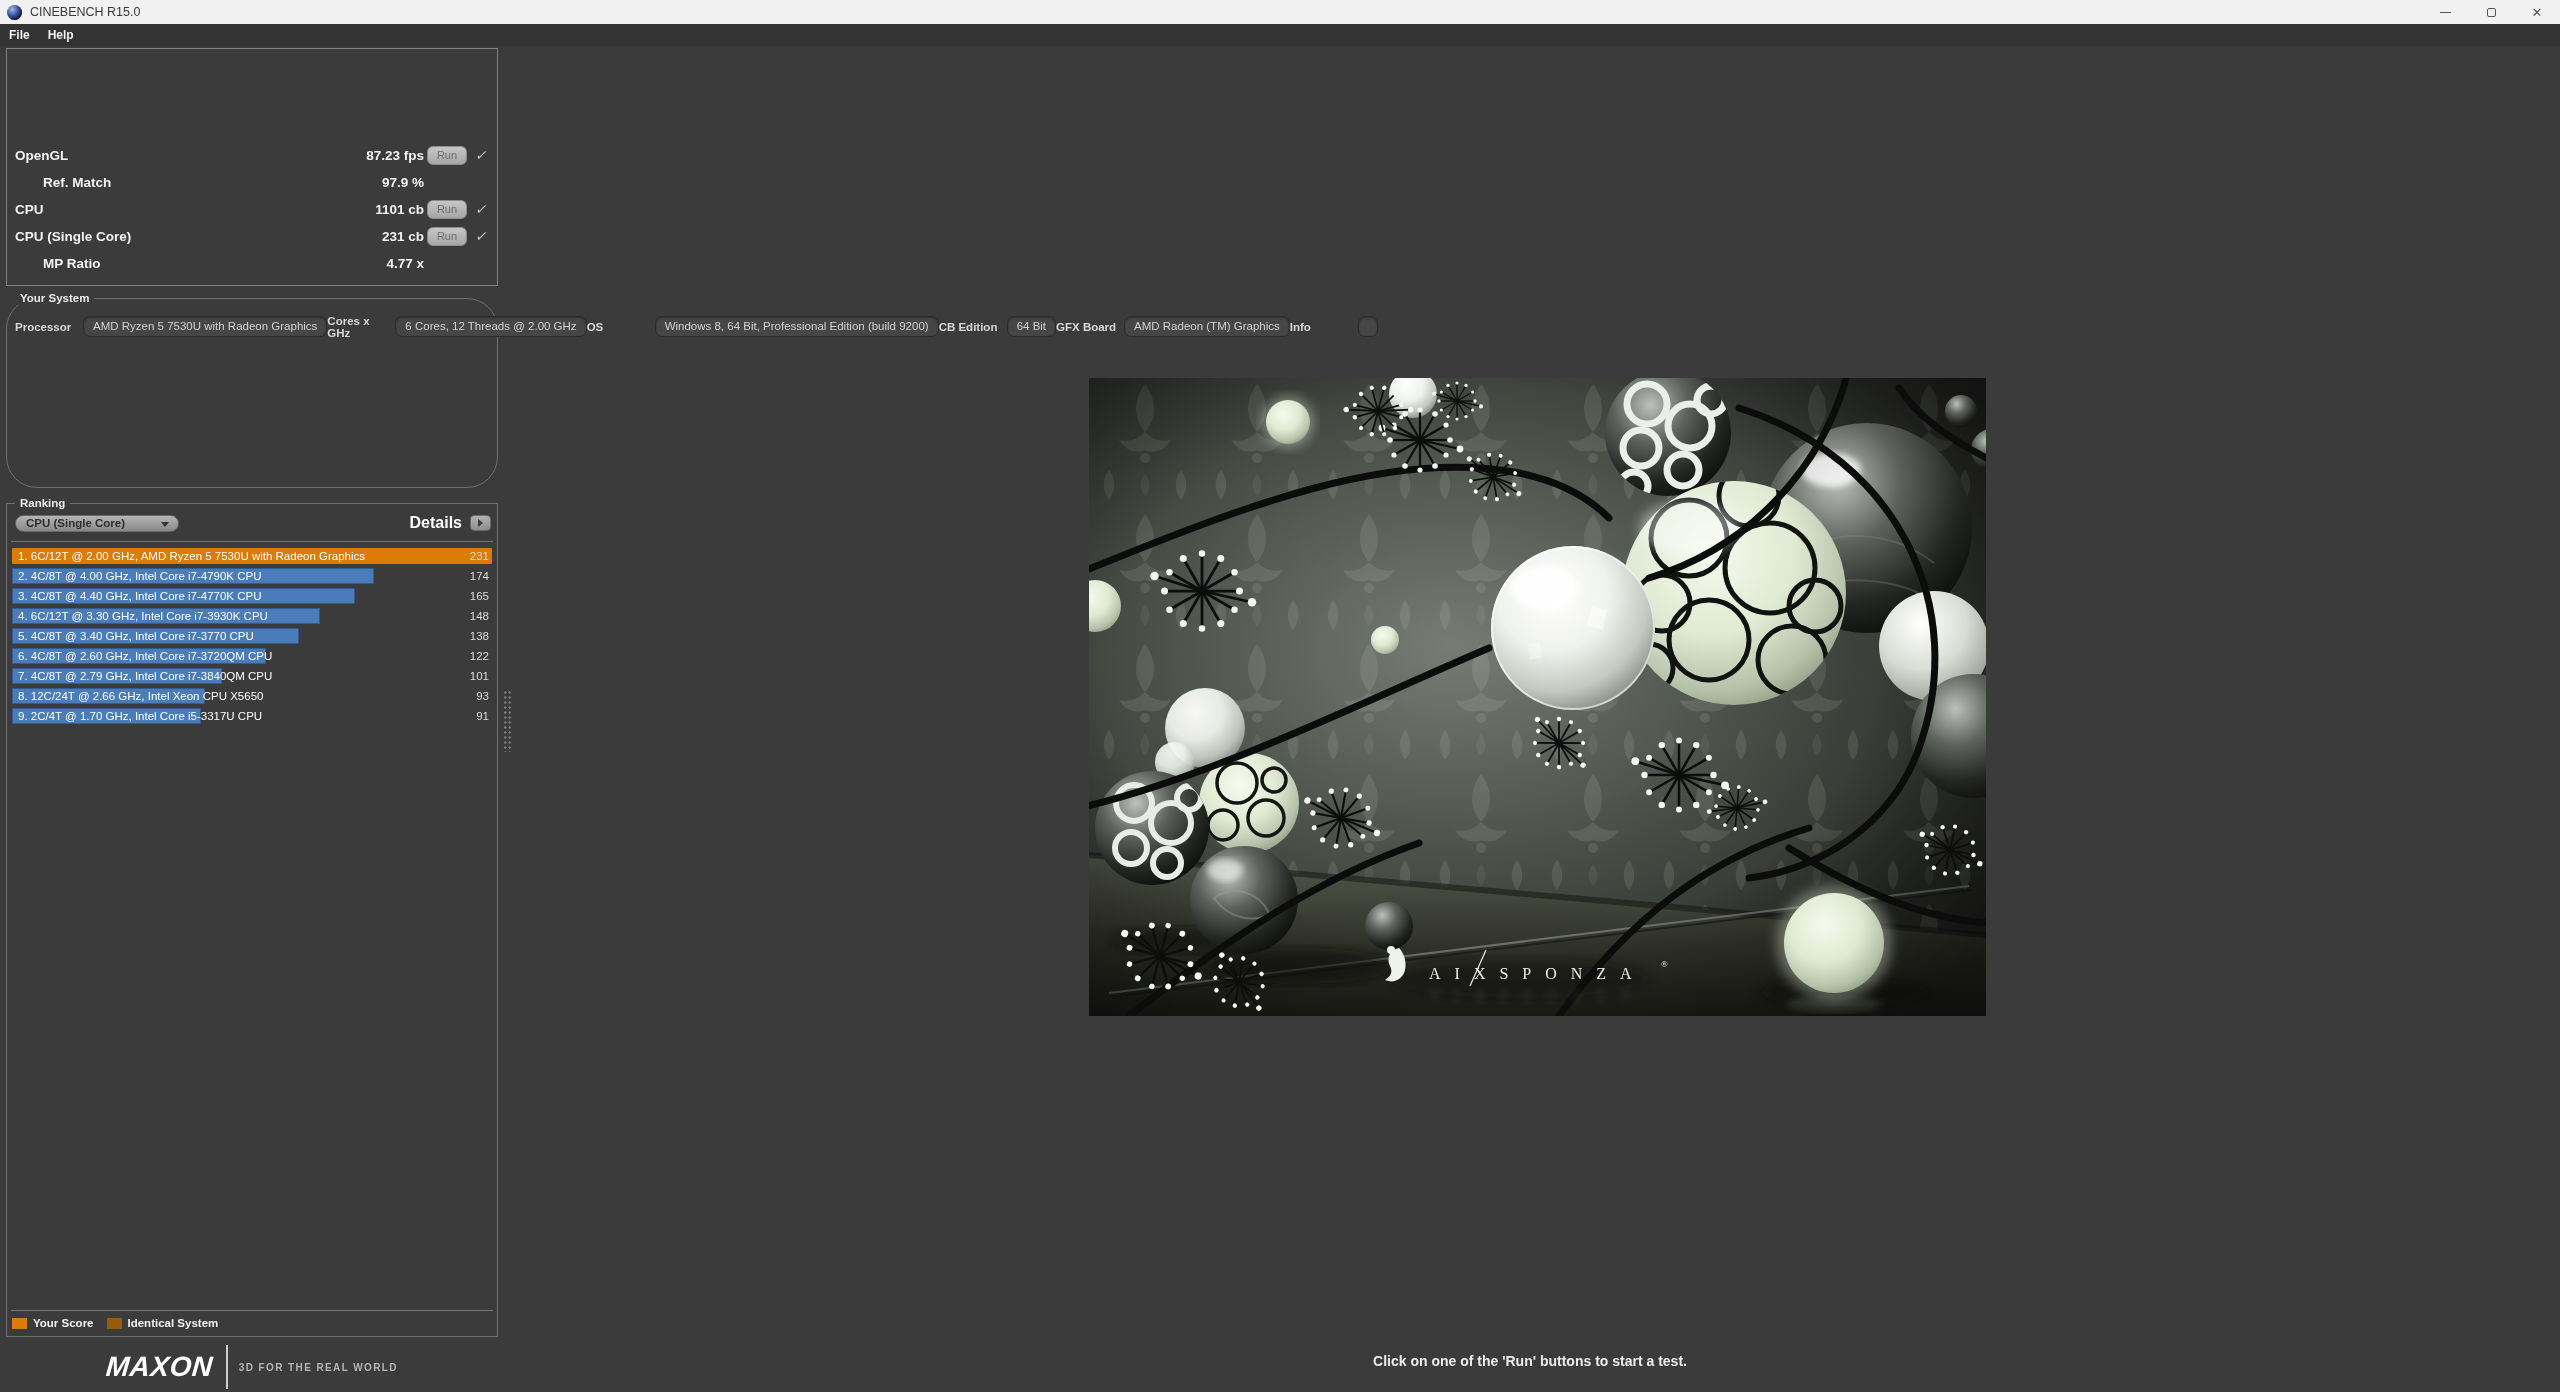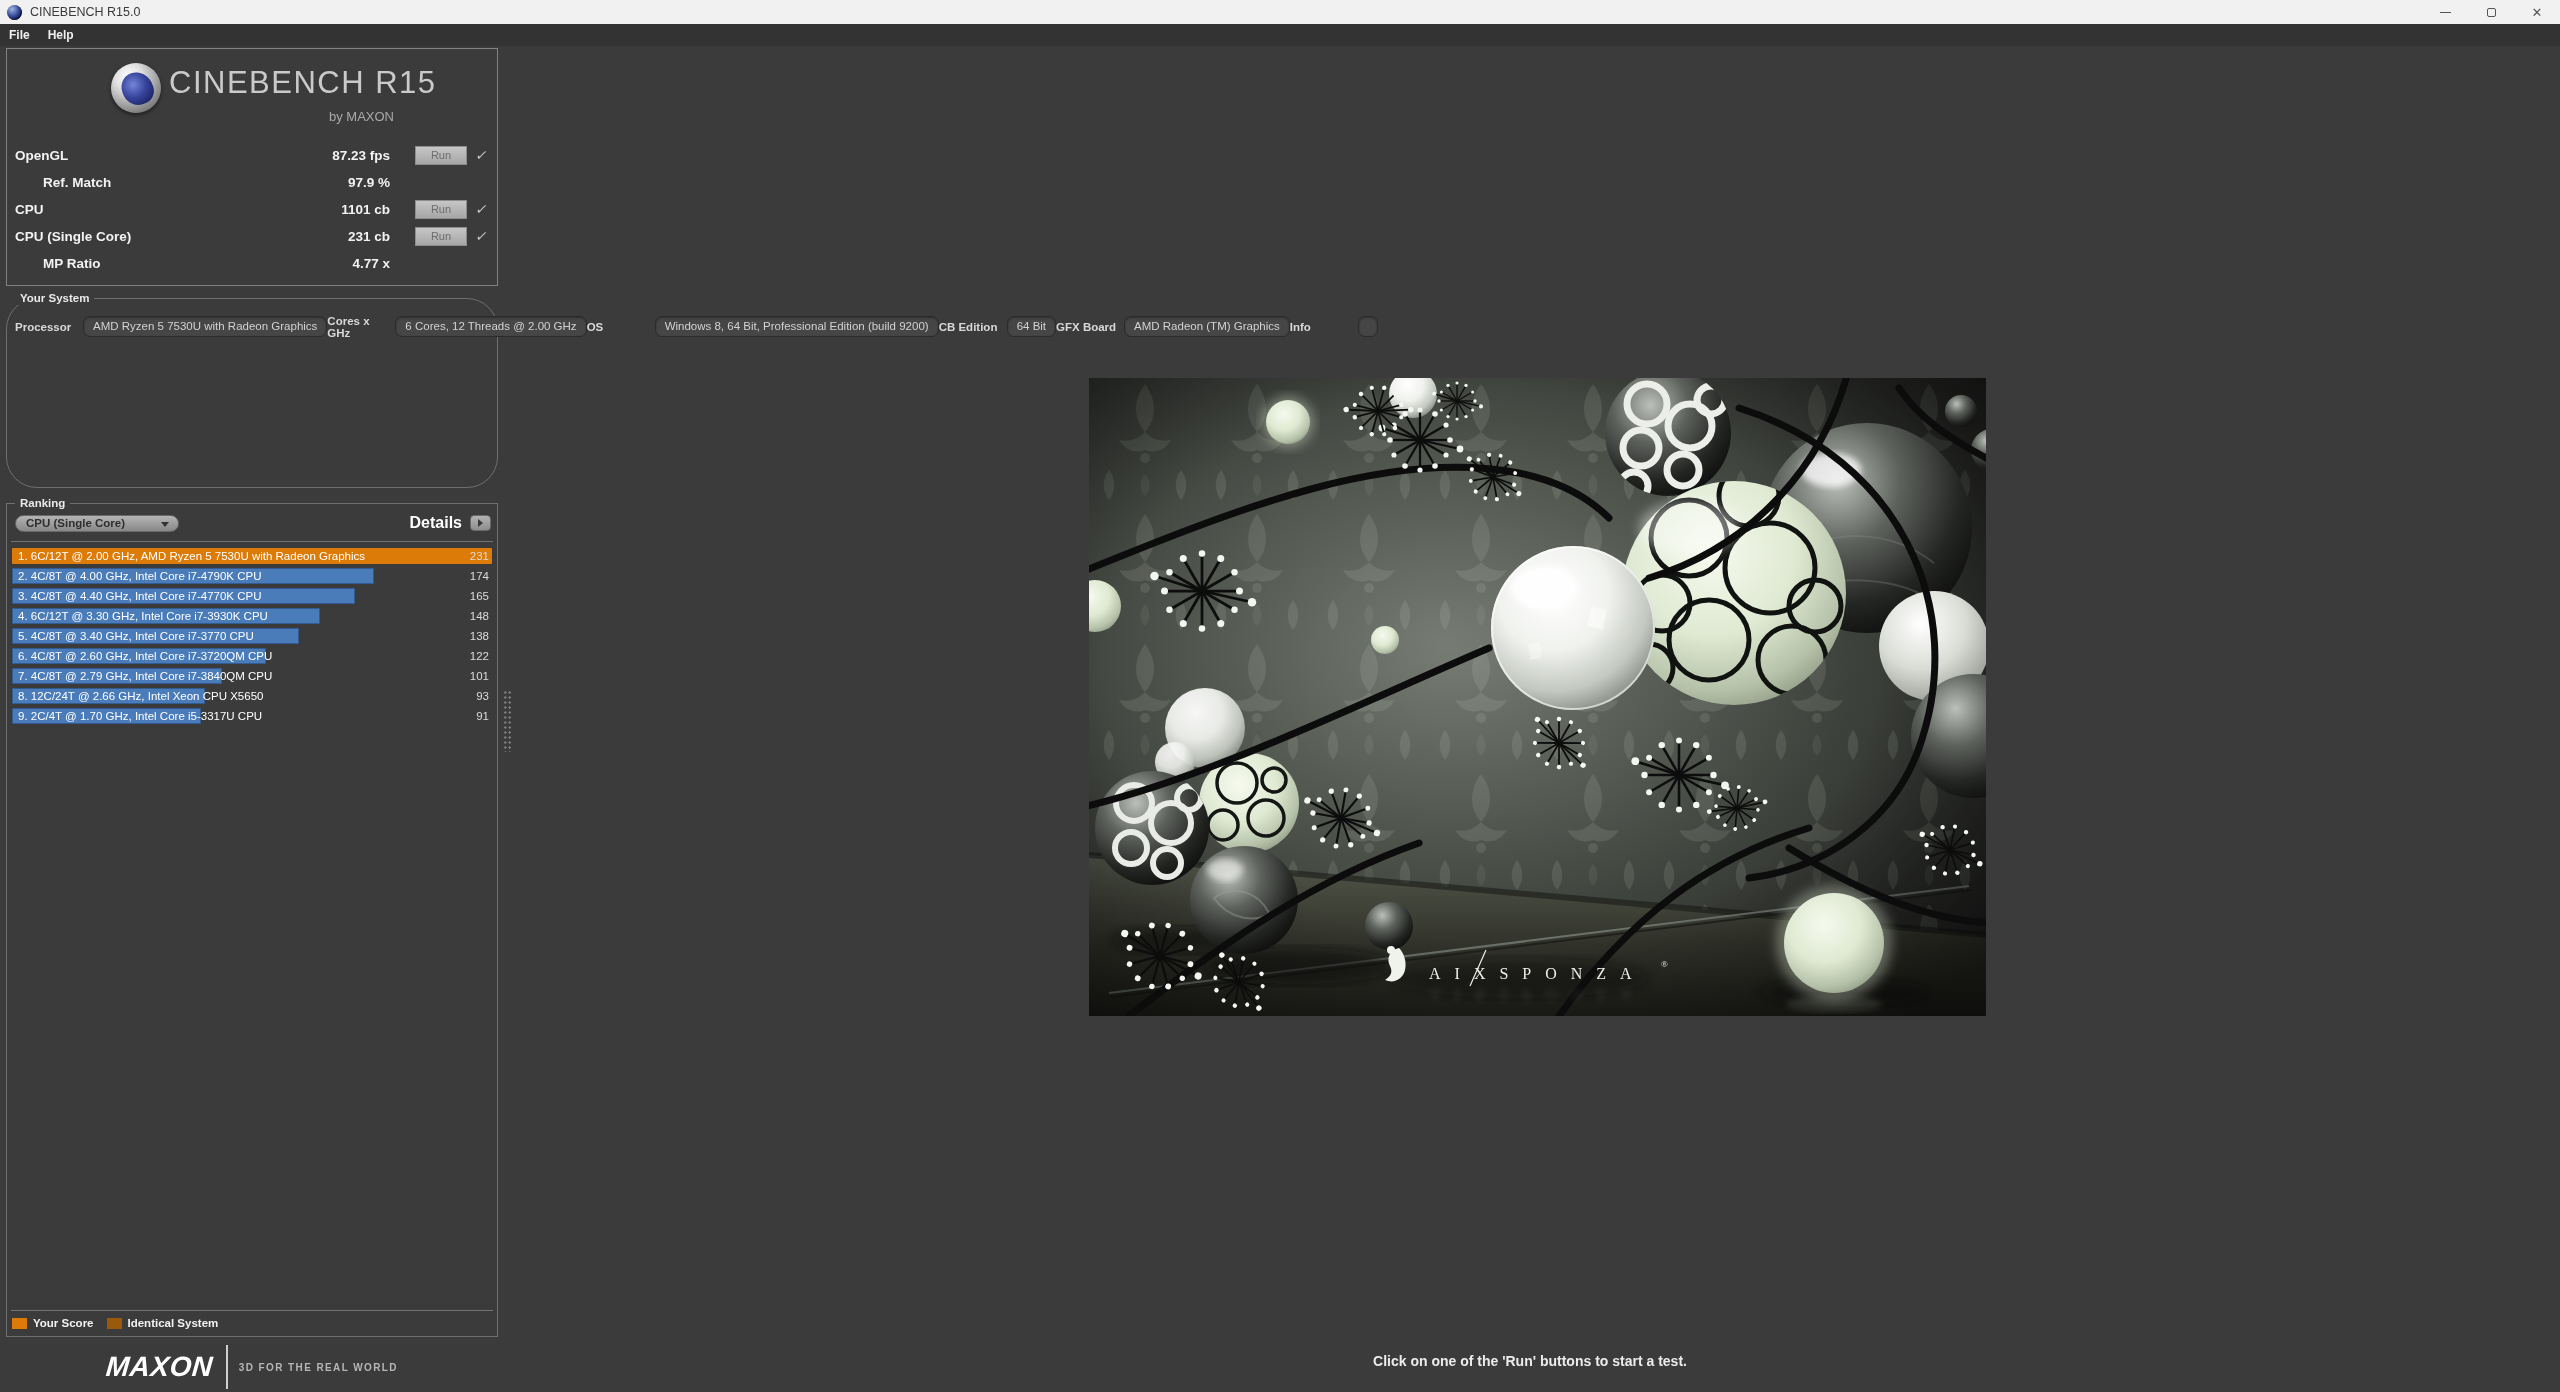--- a/index.html
+++ b/index.html
@@ -35,21 +35,21 @@
   .c4d-sphere::after { content:""; position:absolute; left:22%; top:18%; width:62%; height:66%; border-radius:50% 60% 45% 55%;
     background:radial-gradient(circle at 40% 35%, #7386d6 0%, #37449c 45%, #10164e 100%);
     transform:rotate(-18deg); }
   .app-name { position:absolute; left:162px; top:4px; font-size:31px; font-weight:400; letter-spacing:1.5px; color:#cacaca; }
   .byline { position:absolute; left:0; top:48px; width:387px; text-align:right; font-size:13px; color:#a9a9a9; }
   .results-rows { position:absolute; left:8px; right:8px; top:96px; display:flex; flex-direction:column; row-gap:7px; }
   .res-row { display:flex; align-items:center; height:20px; }
   .res-label { font-size:13.5px; font-weight:700; color:#f2f2f2;text-align:center; }
   .res-row.indent .res-label { padding-left:28px; }
   .res-value { margin-left:auto; font-size:13.5px; font-weight:700; color:#f2f2f2; }
-  .run-btn { width:52px; height:19px; margin-left:25px; border-radius:0;
+  .run-btn { width:40px; height:19px; margin-left:3px; border-radius:6px;
     background:linear-gradient(#c6c6c6,#a6a6a6); border:1px solid #8d8d8d;
     color:#6d6d6d; font-size:11px; text-align:center; line-height:17px; }
   .check { width:17px; margin-left:5px; color:#c9c9c9; font-size:14px; font-style:italic; text-align:center; }
   
   .fset { position:absolute; border:1px solid #6f6f6f; }
   .fs-legend { position:absolute; top:-8px; left:8px; background:#3b3b3b; padding:0 5px; font-size:11.5px; font-weight:600; color:#e9e9e9; line-height:14px; }
   .your-system { left:0; top:250px; width:492px; height:190px;border-radius:31px; }
   .sys-rows { position:absolute; left:8px; right:9px; top:17px; display:flex; row-gap:8px; }
   .sys-row { display:flex; align-items:center; height:21px; }
   .sys-label { width:68px; font-size:11.5px; font-weight:600; color:#d8d8d8; flex:none; }
@@ -121,25 +121,20 @@
 
     <div class="menu-item">File</div>
 
     <div class="menu-item">Help</div>
 
 </div>
 
 <div class="panel">
 
   <div class="results-box">
-    <div class="logo-row">
-      <div class="c4d-sphere"></div>
-      <div class="app-name">CINEBENCH R15</div>
-      <div class="byline">by MAXON</div>
-    </div>
     <div class="results-rows">
 
         <div class="res-row">
           <span class="res-label">OpenGL</span>
           <span class="res-value">87.23 fps</span>
           <span class="run-btn">Run</span>
           <span class="check">✓</span>
         </div>
 
         <div class="res-row indent">

